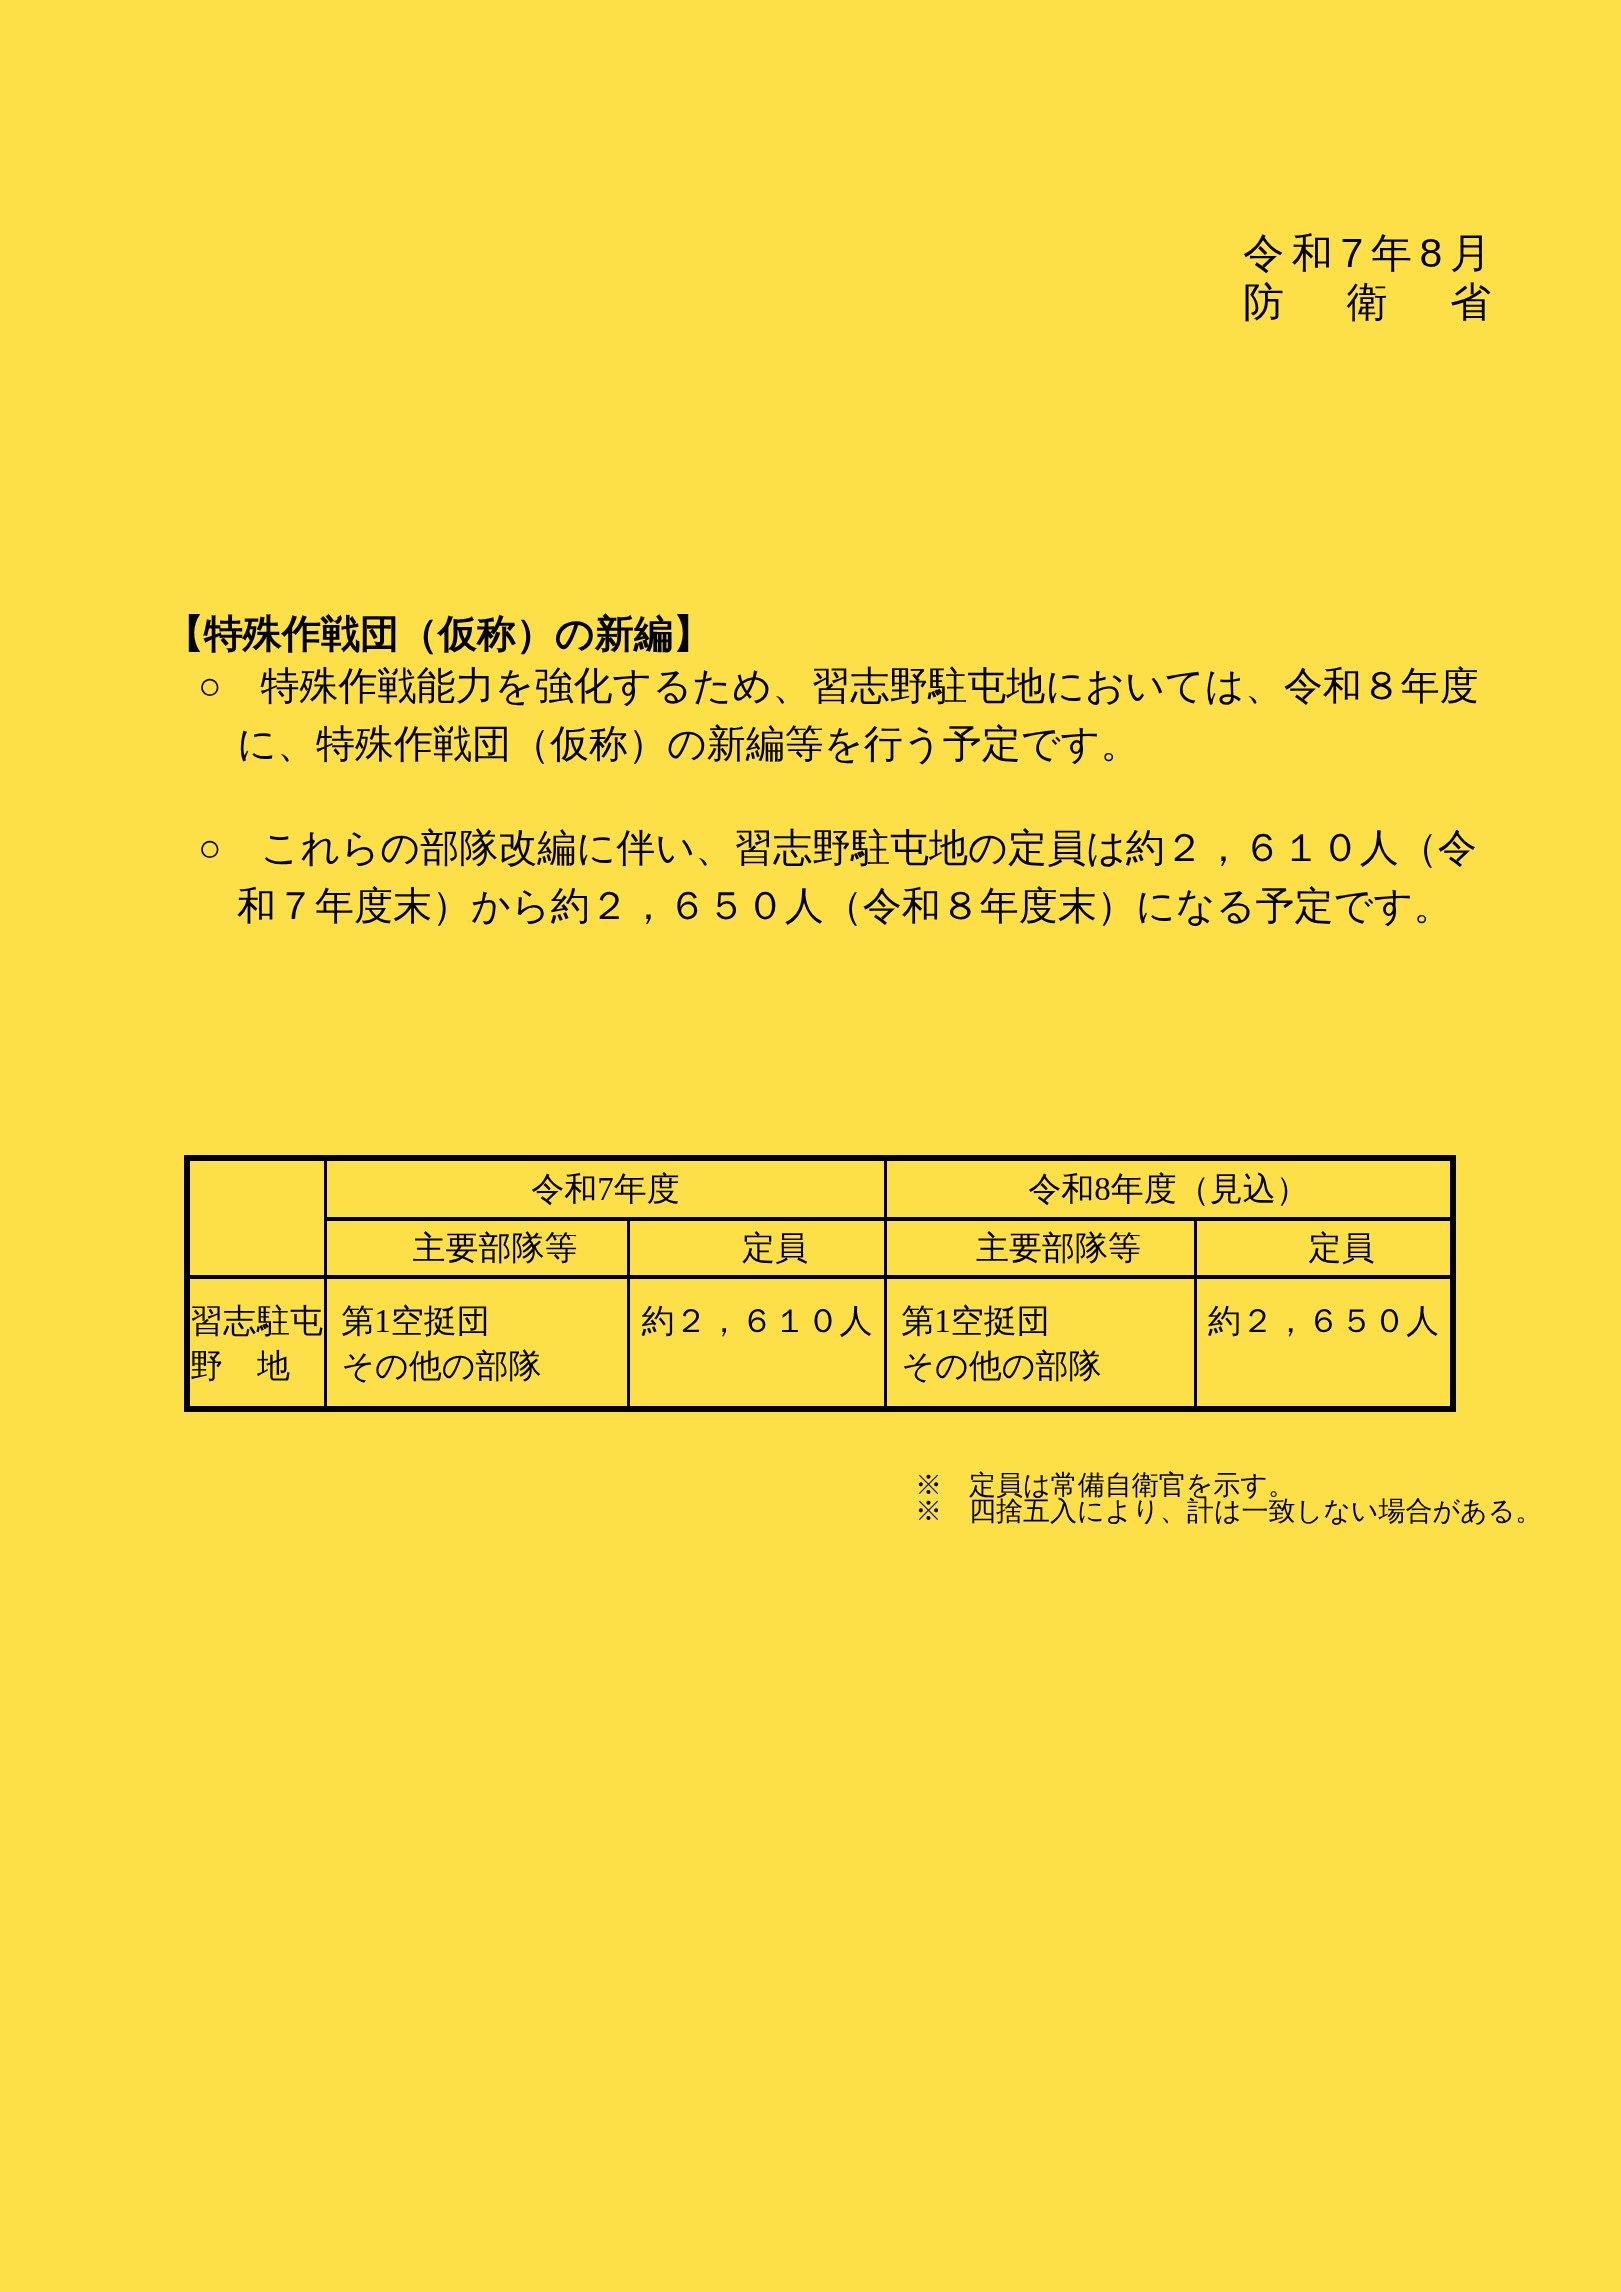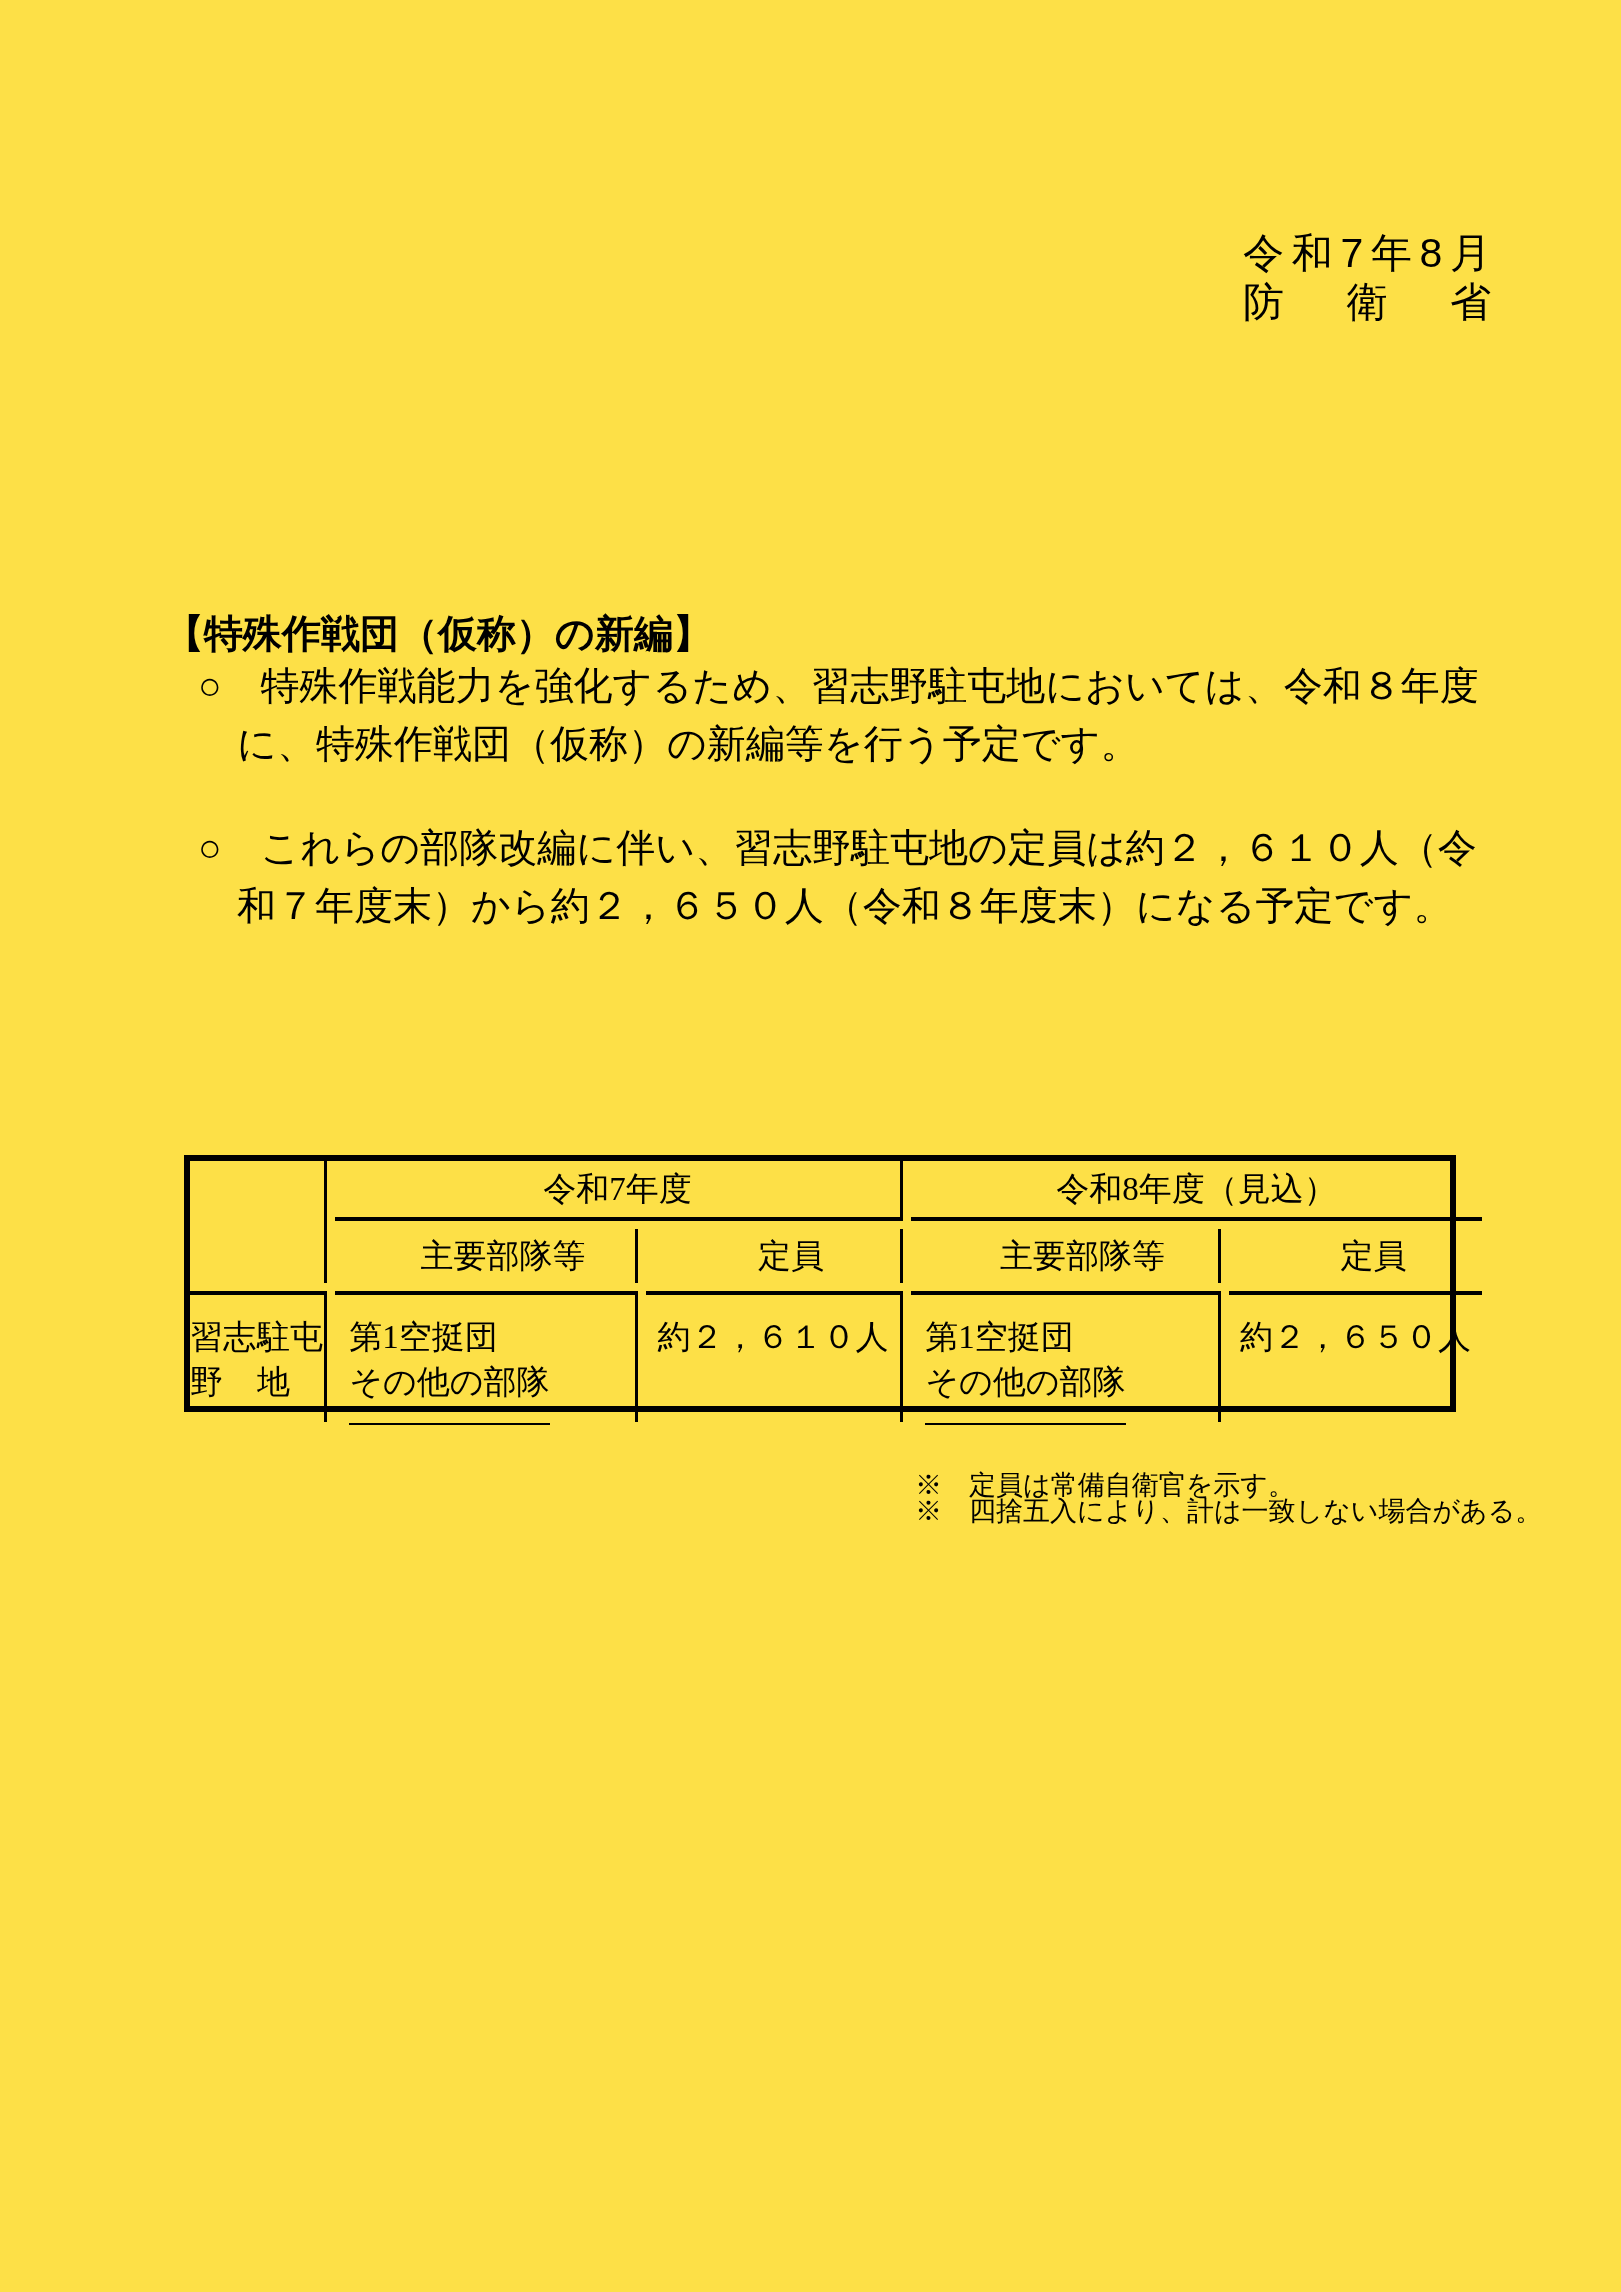--- a/index.html
+++ b/index.html
@@ -83,21 +83,20 @@
     left: 184px;
     top: 1155px;
     width: 1272px;
     height: 257px;
     box-sizing: border-box;
     border: 6.3px solid #000;
     display: grid;
     grid-template-columns: 137px 303px 257px 310px 253px;
     grid-template-rows: 60px 54px 131px;
     font-size: 33px;
-    gap: 8px;
   }
   .cell { box-sizing: border-box; }
   .br { border-right: 3.6px solid #000; }
   .corner      { grid-column: 1; grid-row: 1 / 3; }
   .gh1         { grid-column: 2 / 4; grid-row: 1; border-bottom: 4.5px solid #000; }
   .gh2         { grid-column: 4 / 6; grid-row: 1; border-bottom: 4.5px solid #000; }
   .gh, .sh {
     display: flex;
     align-items: center;
     justify-content: center;

